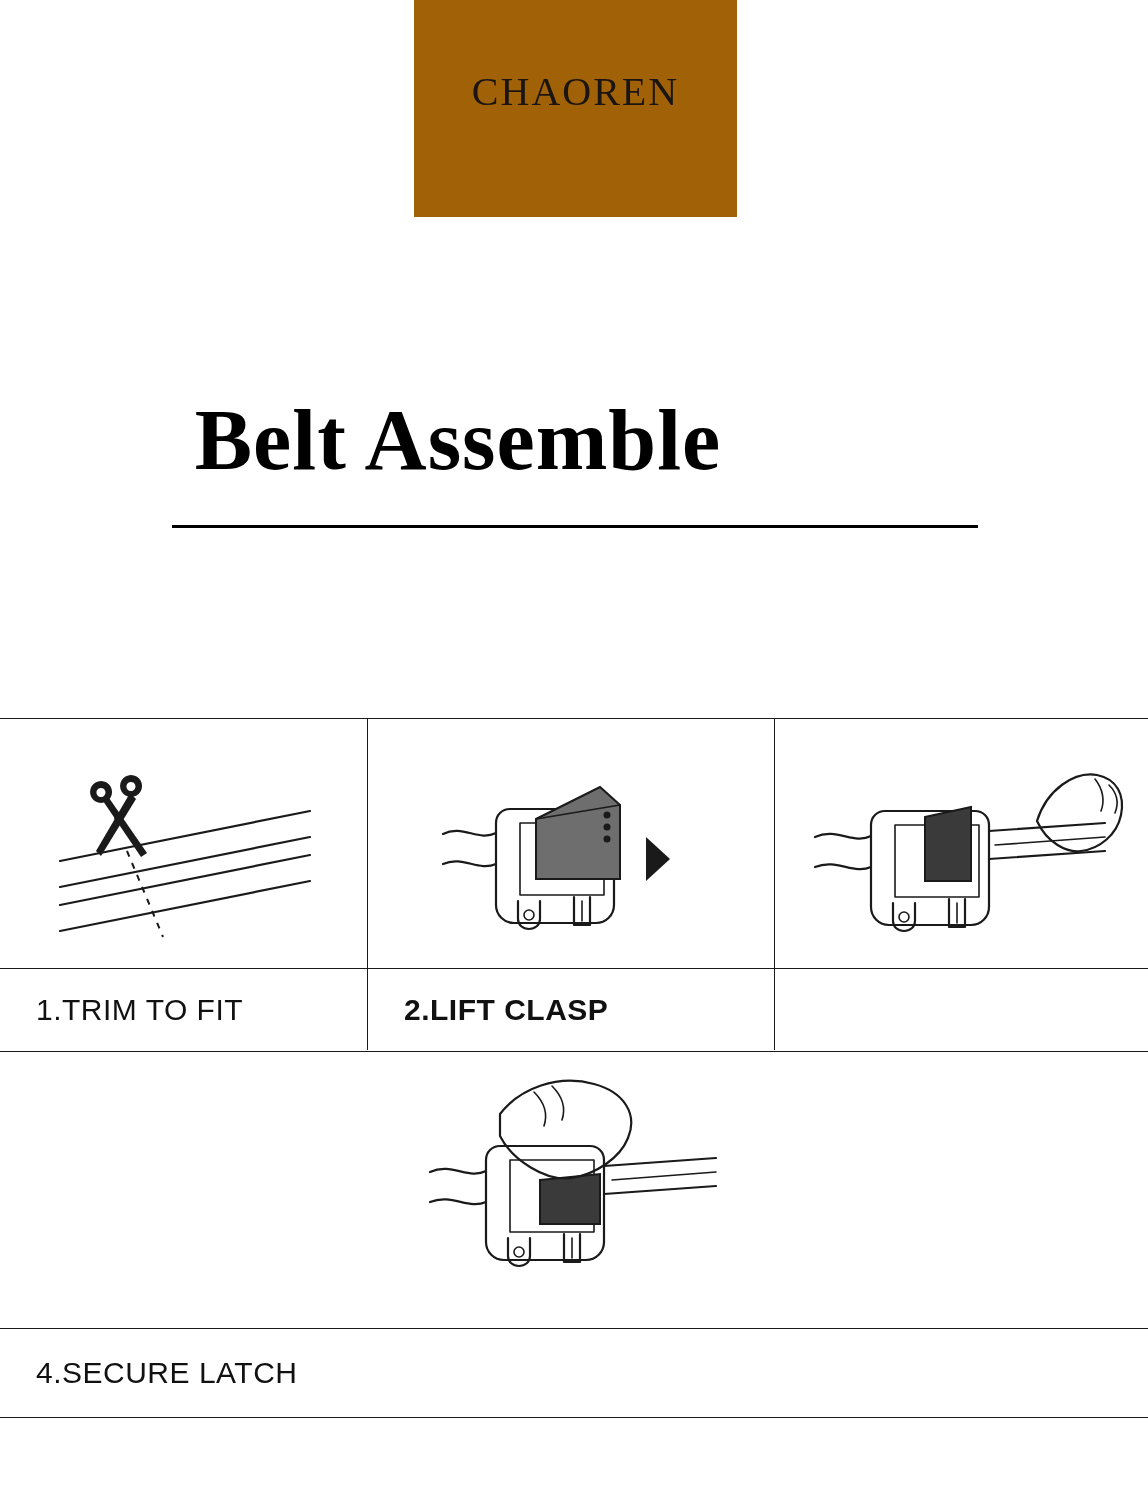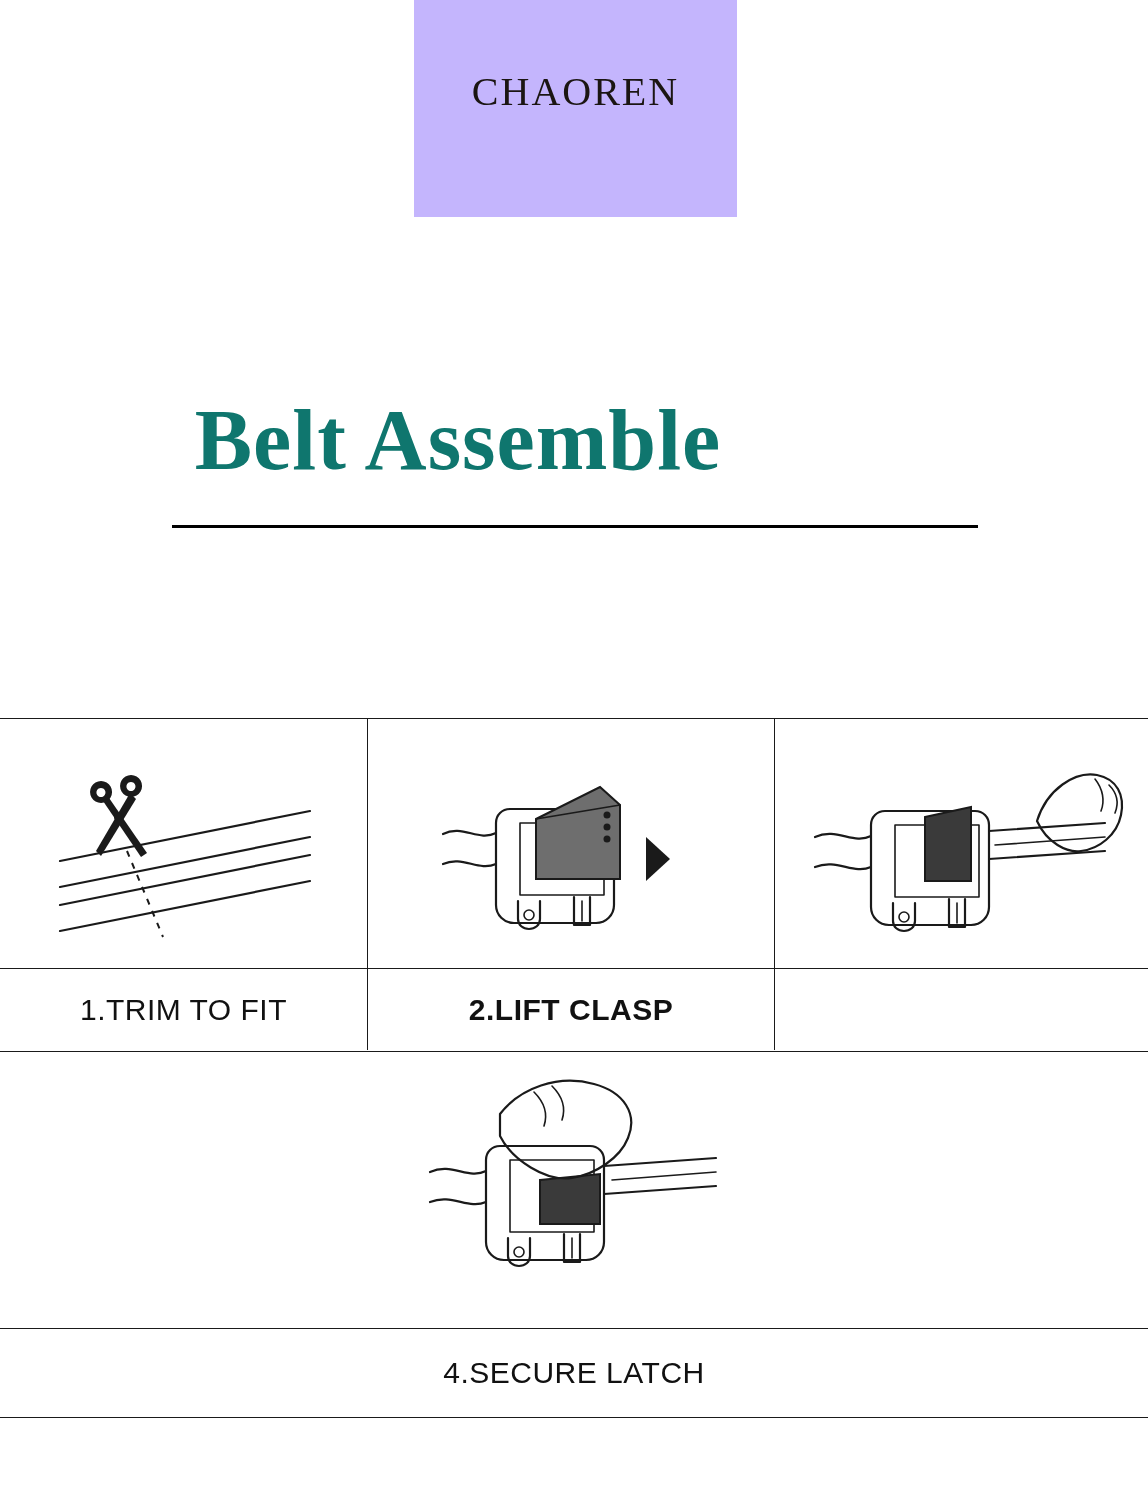--- a/index.html
+++ b/index.html
@@ -16,21 +16,21 @@
     overflow: hidden;
   }
 
   
   .brand-block {
     position: absolute;
     left: 414px;
     top: 0;
     width: 323px;
     height: 217px;
-    background: #c4b5fd;
+    background: #a16207;
     display: flex;
     align-items: flex-start;
     justify-content: center;
   }
   .brand-text {
     margin-top: 68px;
     font-family: "Liberation Serif", serif;
     font-size: 40px;
     letter-spacing: 2px;
     color: #1b1512;
@@ -41,21 +41,21 @@
   .title {
     position: absolute;
     left: 0;
     top: 390px;
     width: 916px;
     text-align: center;
     font-family: "Liberation Serif", serif;
     font-weight: 700;
     font-size: 86px;
     letter-spacing: 1px;
-    color: #0f766e;
+    color: #000000;
   }
   .title-rule {
     position: absolute;
     left: 172px;
     top: 525px;
     width: 806px;
     height: 3px;
     background: #000;
   }
 
@@ -96,21 +96,22 @@
     height: 248px;
     display: block;
   }
   .caption-row {
     position: absolute;
     top: 249px;
     width: 100%;
     height: 83px;
     display: flex;
     align-items: center;
-    justify-content: center;
+    justify-content: flex-start;
+    padding-left: 36px;
   }
   .caption {
     font-family: "Liberation Sans", sans-serif;
     font-size: 30px;
     letter-spacing: 0.5px;
     color: #111;
     white-space: nowrap;
   }
 
   .row2 {

